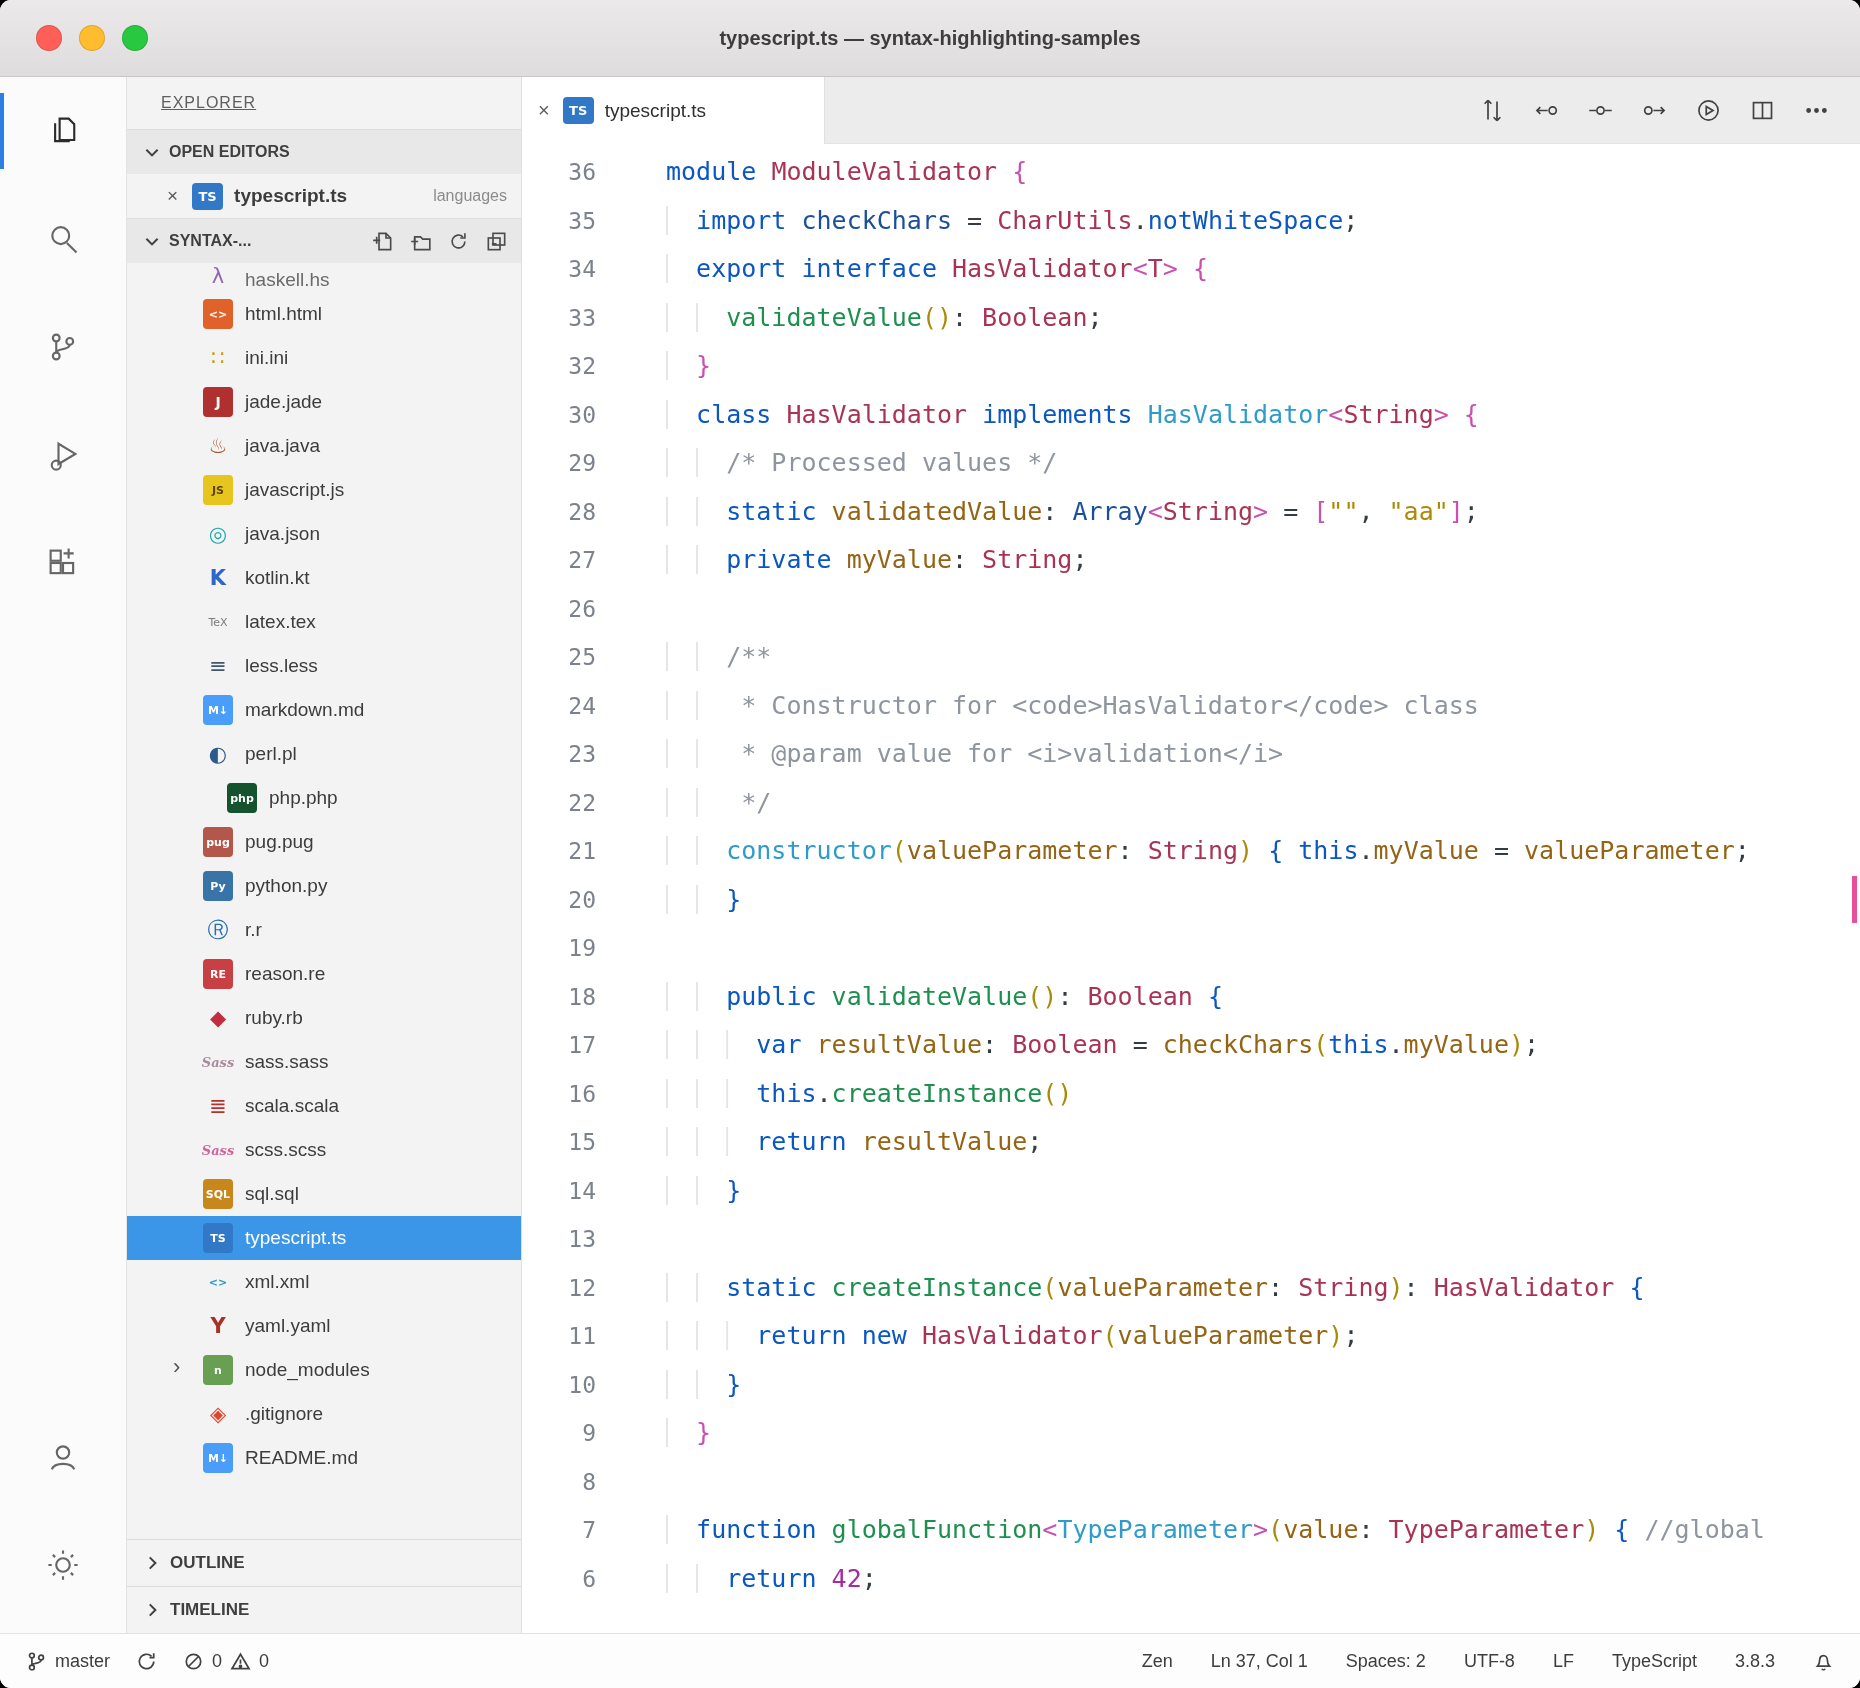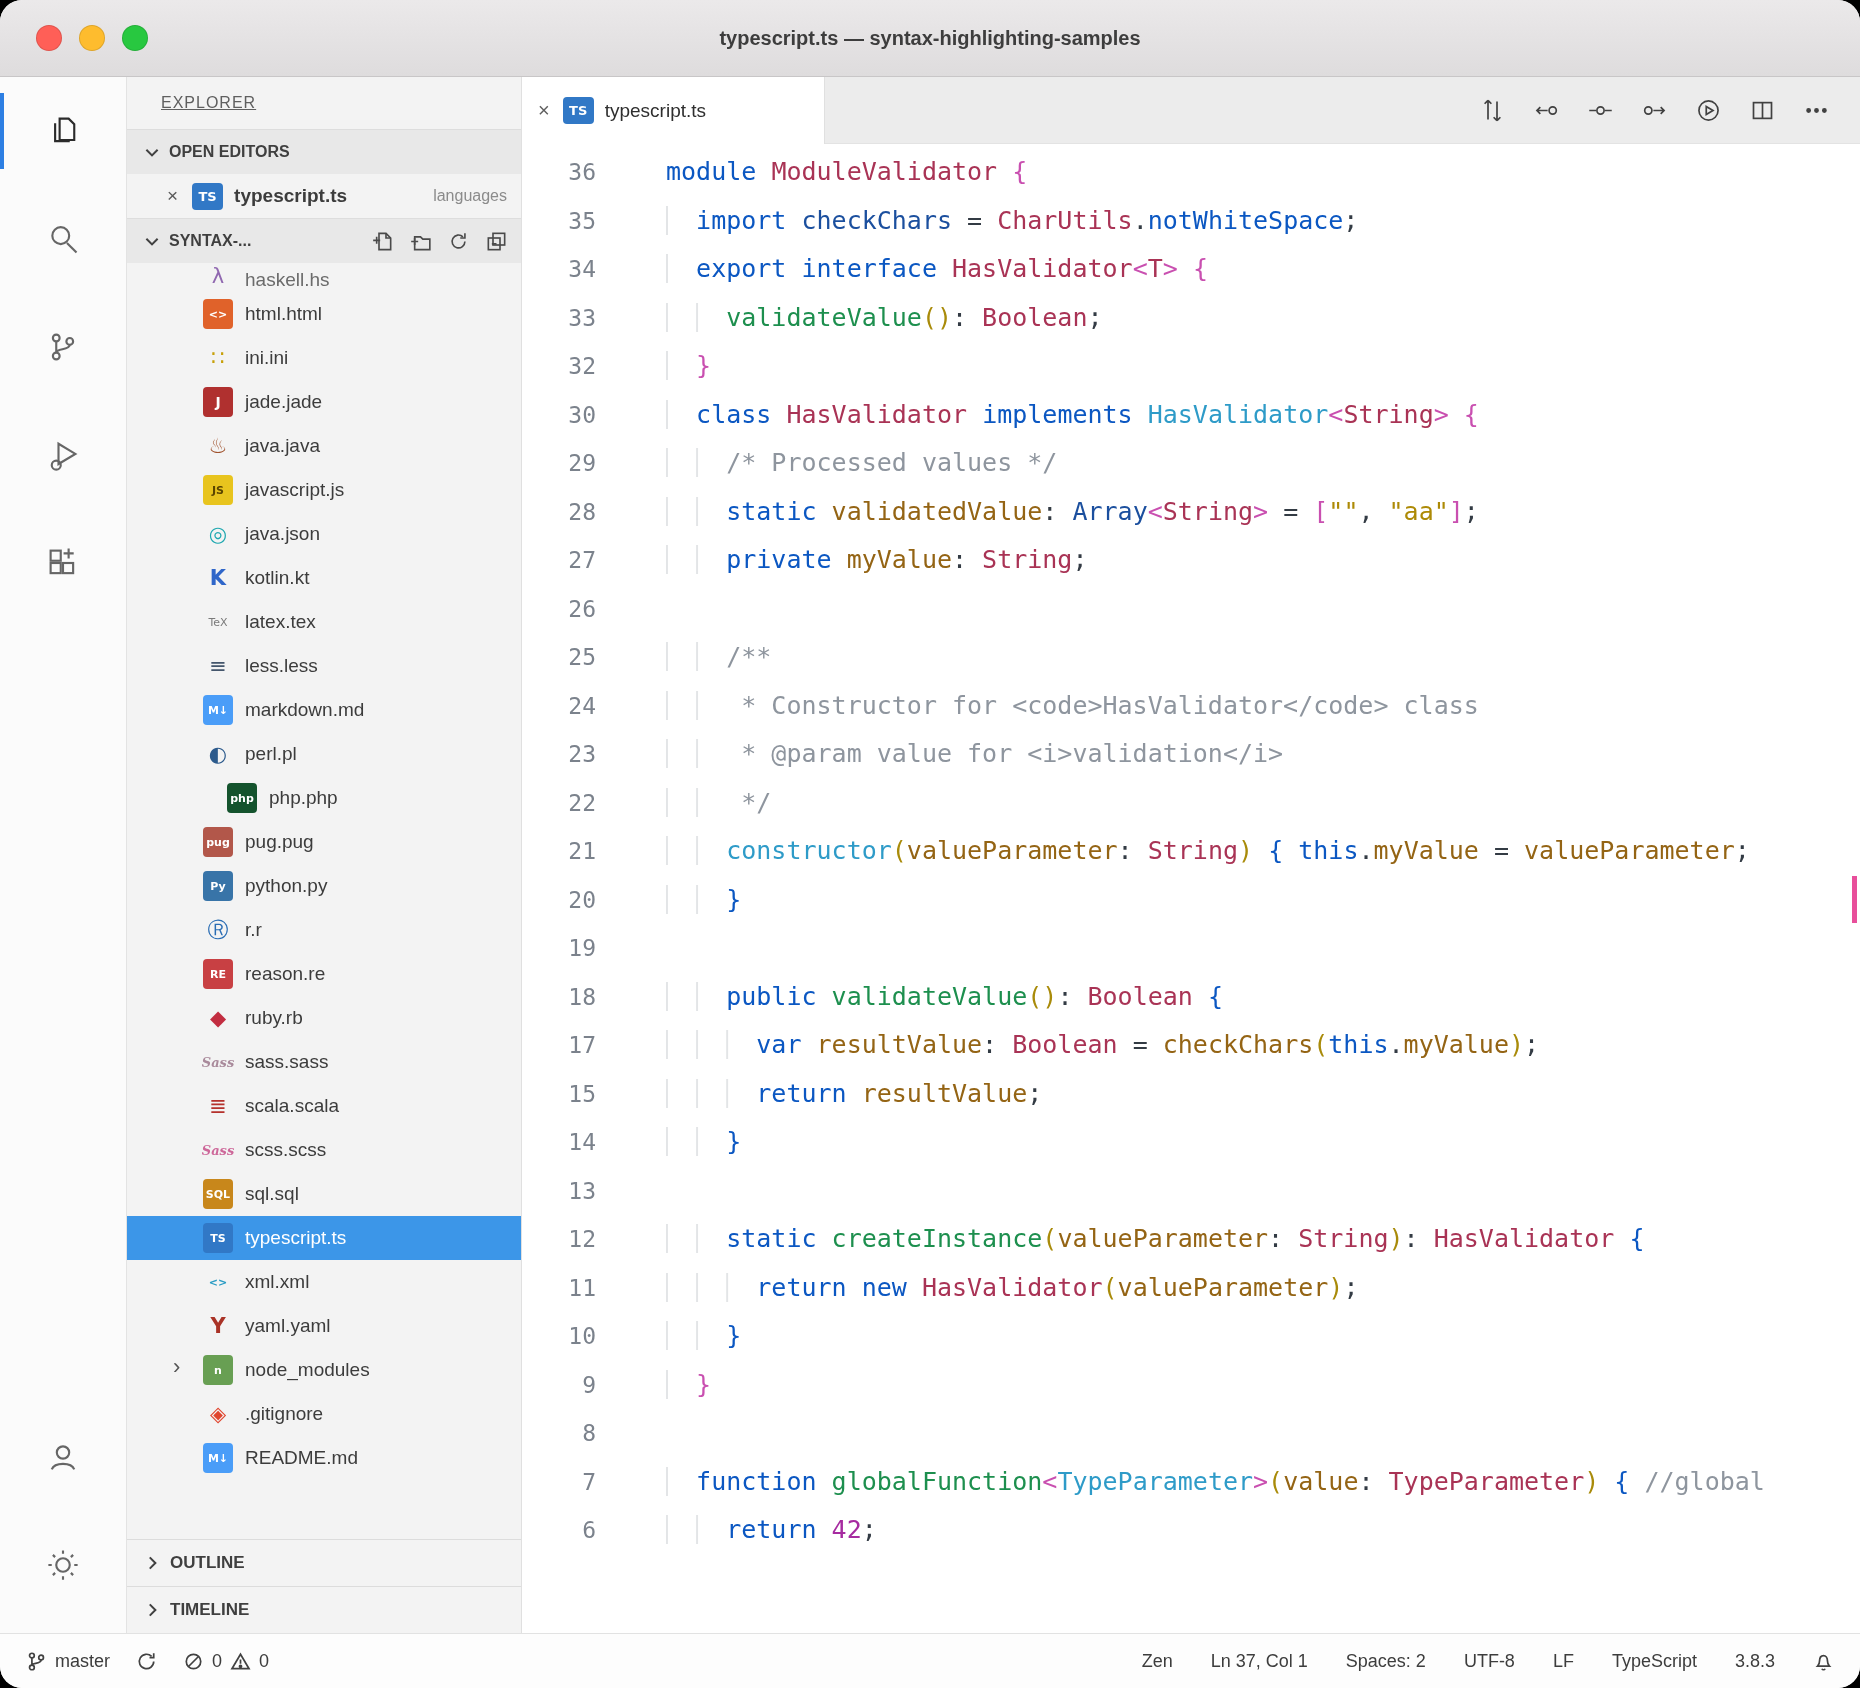--- a/index.html
+++ b/index.html
@@ -1,18 +1,18 @@
 <!DOCTYPE html>
 <html><head>
 <meta charset="utf-8">
 <style>
   html,body{margin:0;padding:0;}
   body{width:1860px;height:1688px;background:#000;overflow:hidden;
        font-family:"Liberation Sans","DejaVu Sans",sans-serif;-webkit-font-smoothing:antialiased;}
-  .window{position:absolute;inset:0;border-radius:22px;overflow:hidden;background:#fff;
+  .window{position:absolute;inset:0;border-radius:11px;overflow:hidden;background:#fff;
           display:flex;flex-direction:column;}
   
   .titlebar{height:76px;flex:0 0 76px;background:linear-gradient(#ebe9ea,#dedcdd);
             border-bottom:1px solid #c8c6c7;position:relative;}
   .lights{position:absolute;left:36px;top:0;height:100%;display:flex;align-items:center;gap:17px;}
   .light{width:24px;height:24px;border-radius:50%;border:1px solid rgba(0,0,0,.12);}
   .light.red{background:#ff5f57}.light.yellow{background:#febc2e}.light.green{background:#28c840}
   .wtitle{position:absolute;inset:0;text-align:center;line-height:76px;font-size:20px;
           font-weight:600;color:#3d3d3d;}
   
@@ -445,20 +445,24 @@
           </div>
           <div class="cl">
             <div class="ln">18</div>
             <pre class="ct"><span class="tok in" style="color: rgb(51, 59, 68);">    </span><span class="tok" style="color: rgb(11, 87, 194);">public</span><span class="tok" style="color: rgb(51, 59, 68);"> </span><span class="tok" style="color: rgb(29, 143, 78);">validateValue</span><span class="tok" style="color: rgb(169, 139, 10);">()</span><span class="tok" style="color: rgb(51, 59, 68);">: </span><span class="tok" style="color: rgb(169, 51, 85);">Boolean</span><span class="tok" style="color: rgb(51, 59, 68);"> </span><span class="tok" style="color: rgb(11, 87, 194);">{</span></pre>
           </div>
           <div class="cl">
             <div class="ln">17</div>
             <pre class="ct"><span class="tok in" style="color: rgb(51, 59, 68);">      </span><span class="tok" style="color: rgb(11, 87, 194);">var</span><span class="tok" style="color: rgb(51, 59, 68);"> </span><span class="tok" style="color: rgb(148, 100, 20);">resultValue</span><span class="tok" style="color: rgb(51, 59, 68);">: </span><span class="tok" style="color: rgb(169, 51, 85);">Boolean</span><span class="tok" style="color: rgb(51, 59, 68);"> = </span><span class="tok" style="color: rgb(148, 100, 20);">checkChars</span><span class="tok" style="color: rgb(169, 139, 10);">(</span><span class="tok" style="color: rgb(11, 87, 194);">this</span><span class="tok" style="color: rgb(51, 59, 68);">.</span><span class="tok" style="color: rgb(148, 100, 20);">myValue</span><span class="tok" style="color: rgb(169, 139, 10);">)</span><span class="tok" style="color: rgb(51, 59, 68);">;</span></pre>
           </div>
           <div class="cl">
+            <div class="ln">16</div>
+            <pre class="ct"><span class="tok in" style="color: rgb(51, 59, 68);">      </span><span class="tok" style="color: rgb(11, 87, 194);">this</span><span class="tok" style="color: rgb(51, 59, 68);">.</span><span class="tok" style="color: rgb(29, 143, 78);">createInstance</span><span class="tok" style="color: rgb(169, 139, 10);">()</span></pre>
+          </div>
+          <div class="cl">
             <div class="ln">15</div>
             <pre class="ct"><span class="tok in" style="color: rgb(51, 59, 68);">      </span><span class="tok" style="color: rgb(11, 87, 194);">return</span><span class="tok" style="color: rgb(51, 59, 68);"> </span><span class="tok" style="color: rgb(148, 100, 20);">resultValue</span><span class="tok" style="color: rgb(51, 59, 68);">;</span></pre>
           </div>
           <div class="cl">
             <div class="ln">14</div>
             <pre class="ct"><span class="tok in" style="color: rgb(51, 59, 68);">    </span><span class="tok" style="color: rgb(11, 87, 194);">}</span></pre>
           </div>
           <div class="cl">
             <div class="ln">13</div>
             <pre class="ct"></pre>

